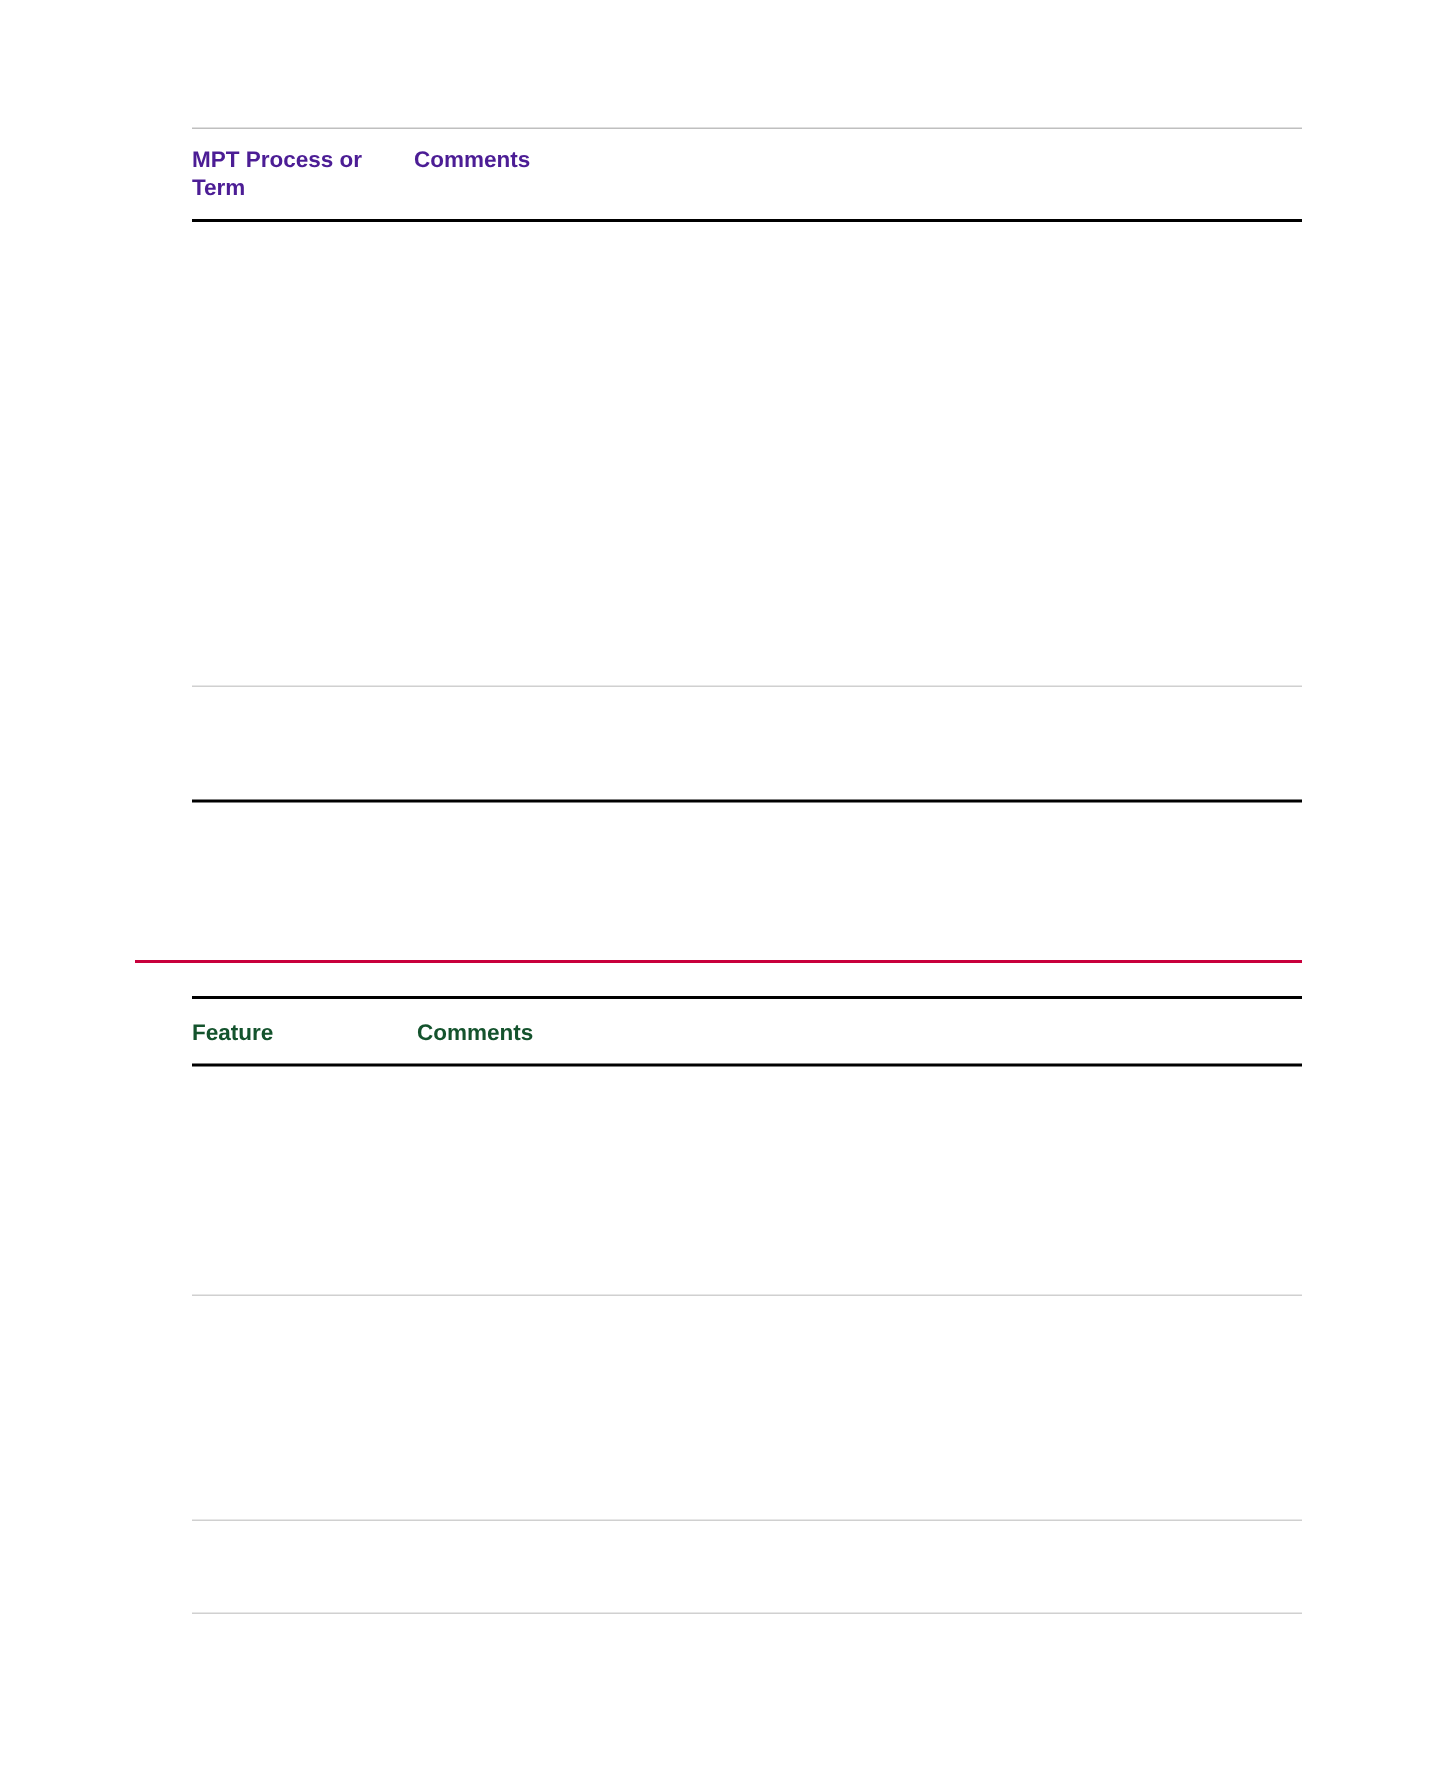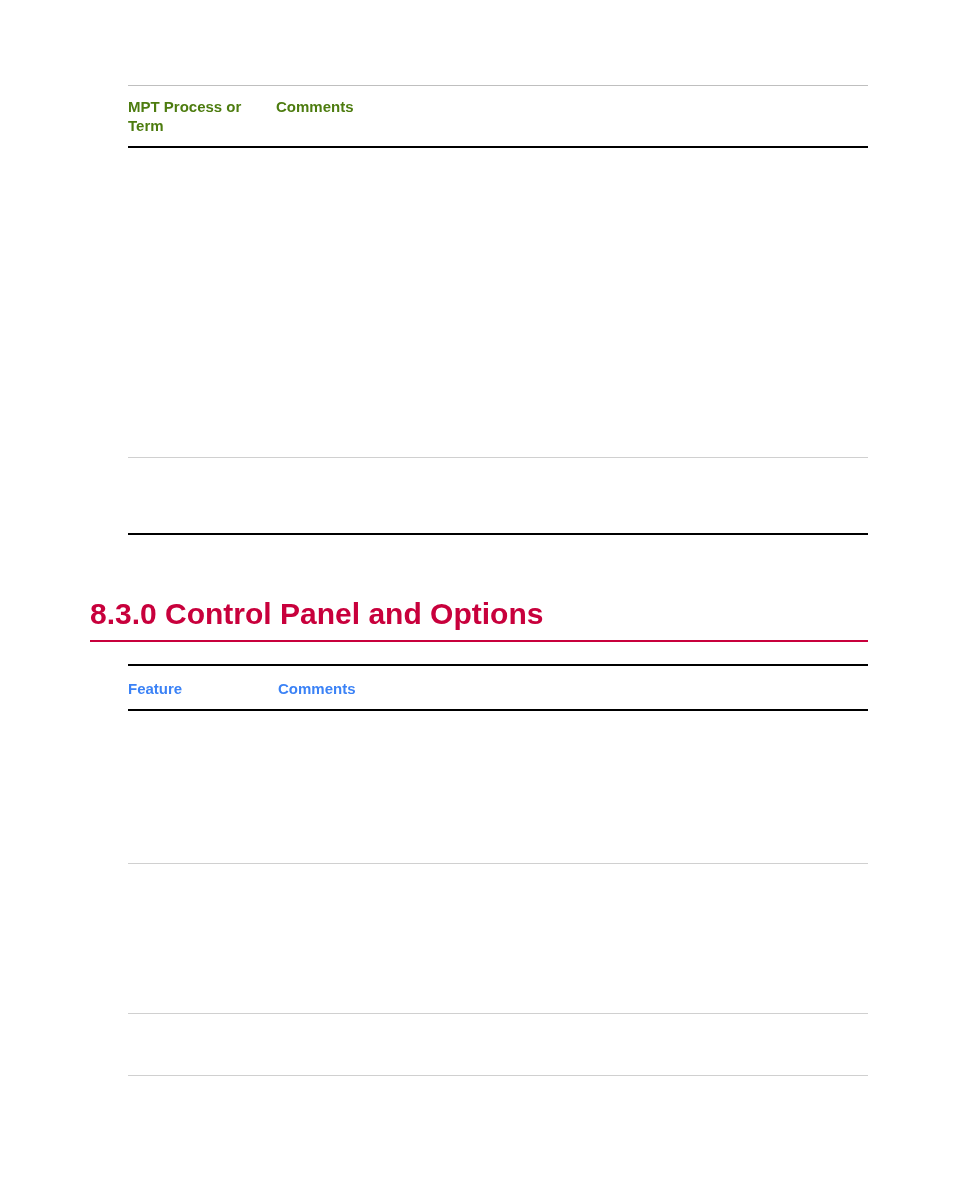--- a/index.html
+++ b/index.html
@@ -27,21 +27,21 @@
   .tbl1-top-hr {
     border: none;
     border-top: 1px solid #bfbfbf;
     margin: 0 0 12px 0;
   }
   .tbl1-head {
     display: flex;
     font-weight: 700;
     font-size: 15px;
     line-height: 1.25;
-    color: #4d7c0f;
+    color: #4c1d95;
   }
   .tbl1-col1 { width: 142px; padding-right: 6px; }
   .tbl1-col2 { width: 140px; padding-right: 6px; }
   .tbl1-col3 { flex: 1; }
   .tbl1-head-hr {
     border: none;
     border-top: 2px solid #000;
     margin: 10px 0 0 0;
   }
   .tbl1-sep-hr {
@@ -86,21 +86,21 @@
   }
   .tbl2-top-hr {
     border: none;
     border-top: 2px solid #000;
     margin: 0 0 14px 0;
   }
   .tbl2-head {
     display: flex;
     font-weight: 700;
     font-size: 15px;
-    color: #3b82f6;
+    color: #14532d;
   }
   .tbl2-col1 { width: 150px; }
   .tbl2-col2 { flex: 1; }
   .tbl2-head-hr {
     border: none;
     border-top: 2px solid #000;
     margin: 12px 0 0 0;
   }
   .tbl2-sep1 { position:absolute; left:128px; width:740px; top:863px;  border:none; border-top:1px solid #d0d0d0; margin:0; }
   .tbl2-sep2 { position:absolute; left:128px; width:740px; top:1013px; border:none; border-top:1px solid #d0d0d0; margin:0; }
@@ -115,21 +115,20 @@
     <hr class="tbl1-top-hr">
     <div class="tbl1-head">
       <div class="tbl1-col1">MPT Process or Term</div>
       <div class="tbl1-col3">Comments</div>
     </div>
     <hr class="tbl1-head-hr">
   </div>
   <hr class="tbl1-sep tbl1-sep-hr">
   <hr class="tbl1-bot tbl1-bot-hr">
 
-  <div class="section-head">8.3.0 Control Panel and Options</div>
   <hr class="section-head-hr">
 
   <div class="tbl2">
     <hr class="tbl2-top-hr">
     <div class="tbl2-head">
       <div class="tbl2-col1">Feature</div>
       <div class="tbl2-col2">Comments</div>
     </div>
     <hr class="tbl2-head-hr">
   </div>

